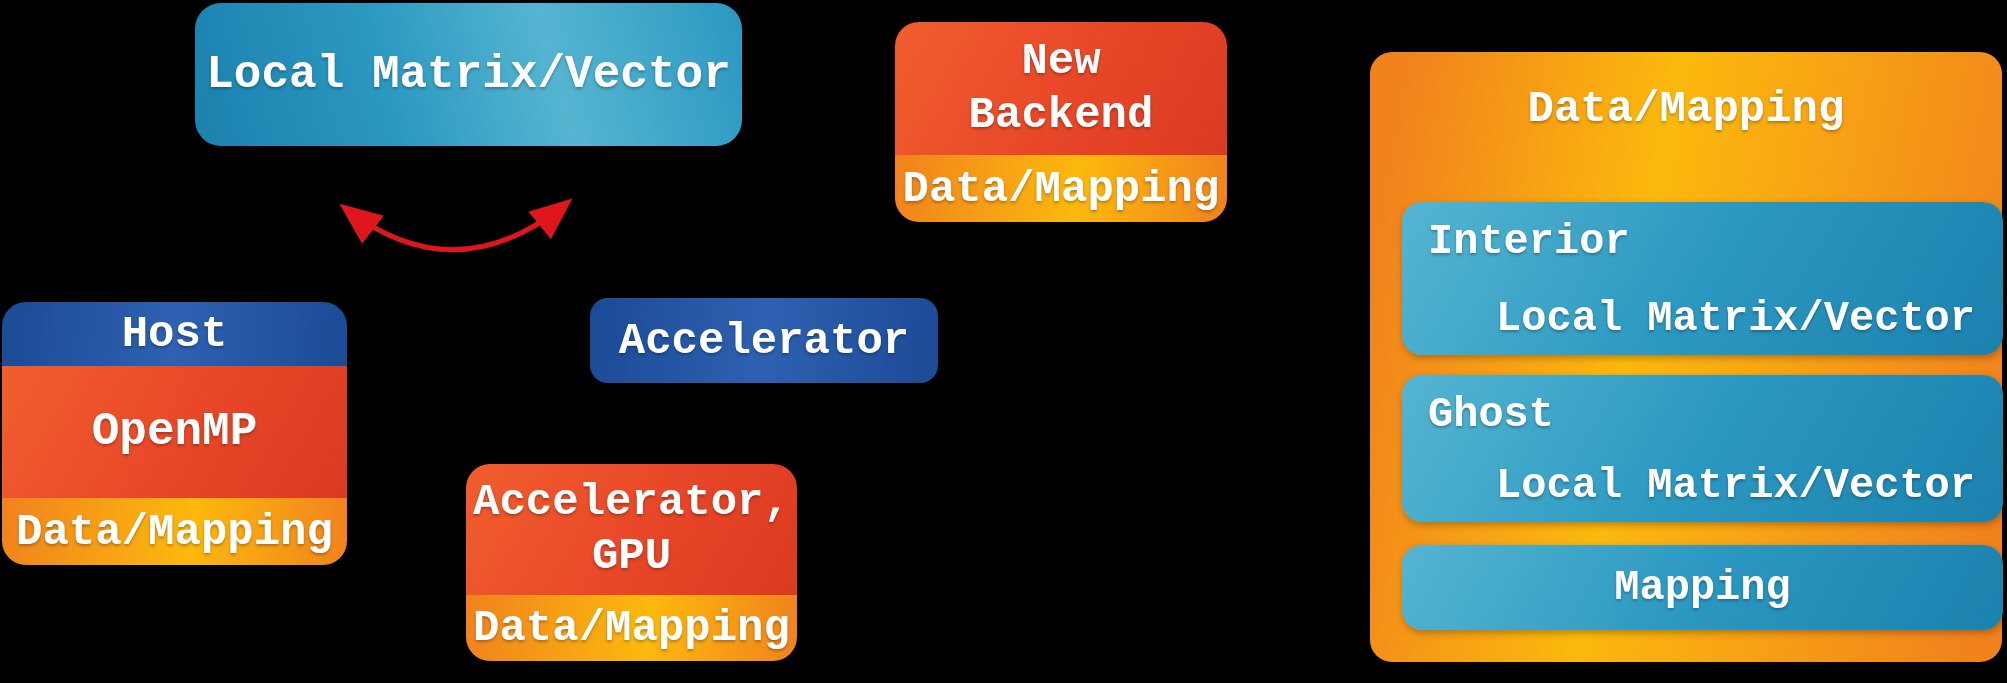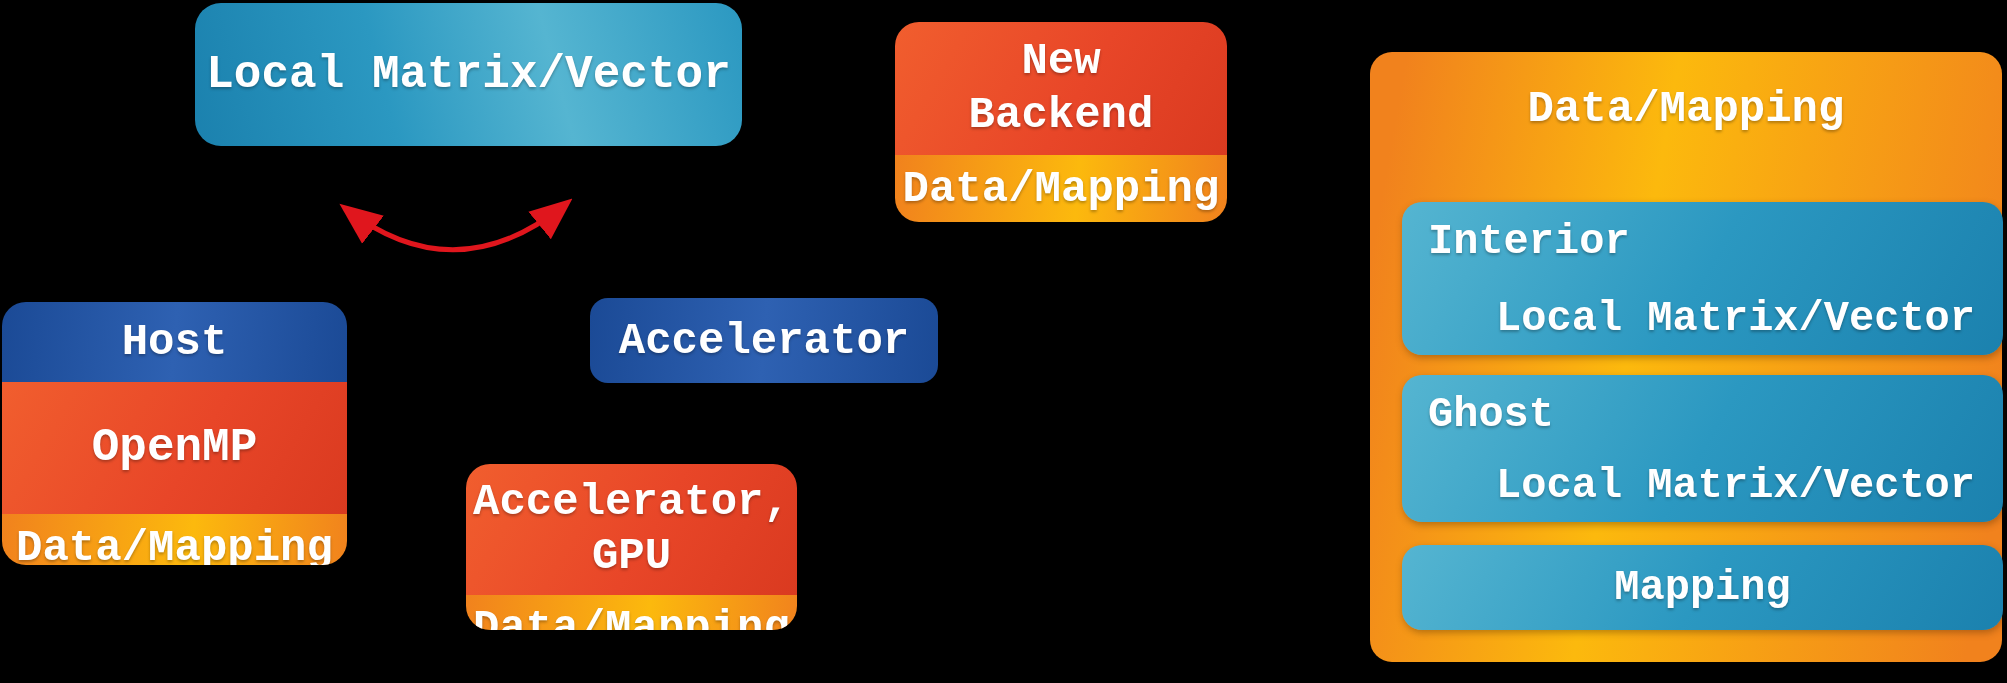--- a/index.html
+++ b/index.html
@@ -36,29 +36,29 @@
   
   .arrow-svg{position:absolute;left:325px;top:185px;width:270px;height:125px;}
 
   
   .box-new-backend{left:895px;top:22px;width:332px;height:200px;border-radius:24px;}
   .box-new-backend .sec-top{height:133px;font-size:44px;line-height:1.22;}
   .box-new-backend .sec-foot{height:67px;font-size:44px;}
 
   
   .box-host{left:2px;top:302px;width:345px;height:263px;border-radius:24px;}
-  .box-host .sec-head{height:80px;font-size:44px;}
+  .box-host .sec-head{height:64px;font-size:44px;}
   .box-host .sec-body{height:132px;font-size:46px;}
   .box-host .sec-foot{height:67px;font-size:44px;}
 
   
   .box-accel{left:590px;top:298px;width:348px;height:85px;border-radius:18px;font-size:44px;}
 
   
-  .box-accel-gpu{left:466px;top:464px;width:331px;height:166px;border-radius:24px;}
+  .box-accel-gpu{left:466px;top:464px;width:331px;height:197px;border-radius:24px;}
   .box-accel-gpu .sec-top{height:131px;font-size:44px;line-height:1.22;}
   .box-accel-gpu .sec-foot{height:66px;font-size:44px;}
 
   
   .box-data-mapping{left:1370px;top:52px;width:632px;height:610px;border-radius:22px;}
   .dm-title{position:absolute;left:0;top:32px;width:100%;text-align:center;font-size:44px;}
   .inner{position:absolute;left:32px;width:601px;border-radius:20px;color:var(--text);
          box-shadow:1px 3px 7px rgba(70,35,0,.35);
          display:flex;flex-direction:column;justify-content:space-between;
          padding:16px 28px 12px 26px;font-size:42px;font-weight:700;

